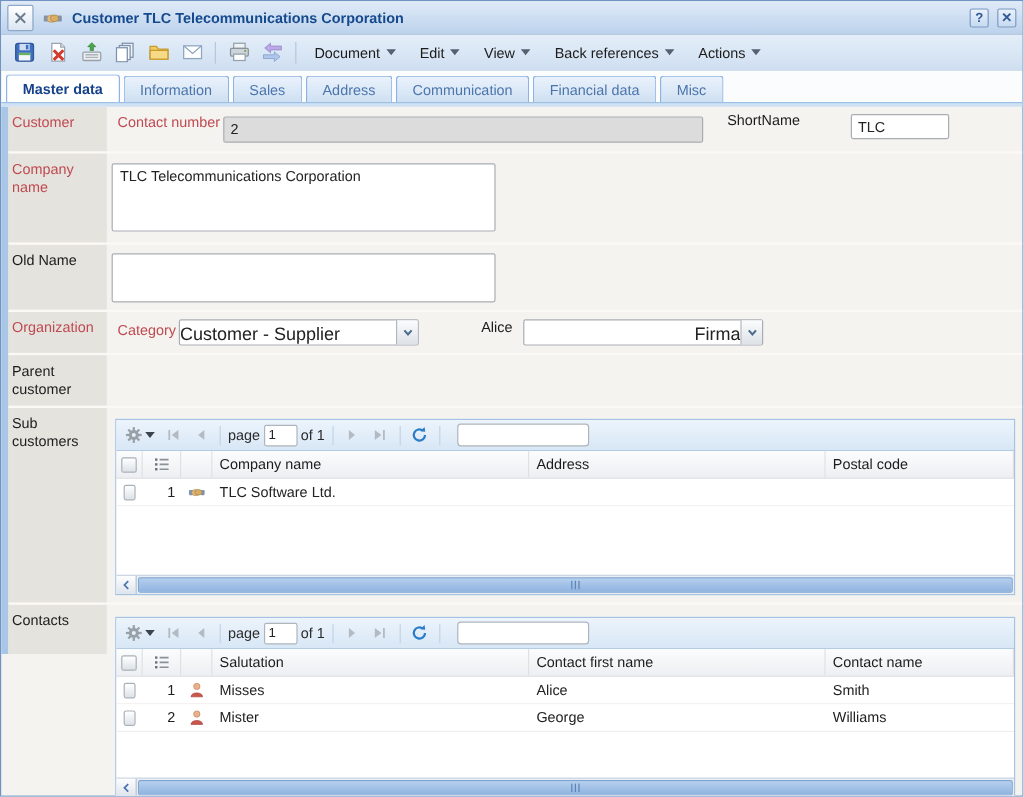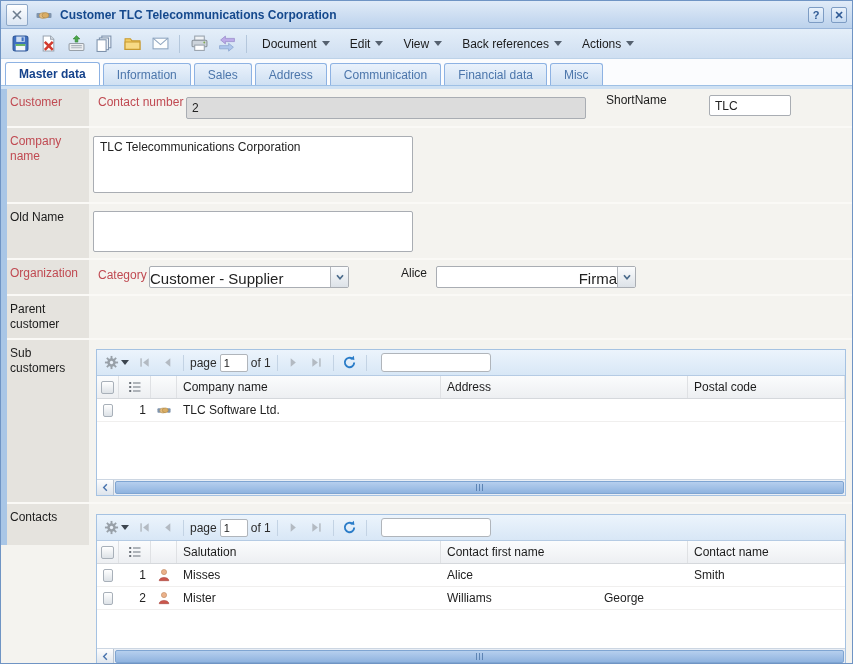--- a/index.html
+++ b/index.html
@@ -546,22 +546,22 @@
                   <div class="checkbox"></div>
                 </div>
               <div class="gr-cell col-num">2</div>
               <div class="gr-cell col-icon">
                 <svg width="14" height="14" viewBox="0 0 16 16">
                   <circle cx="8" cy="4.6" r="3" fill="#eab18a" stroke="#b97e54" stroke-width="0.6"></circle>
                   <path d="M2.5 14.5 c0 -5 11 -5 11 0 z" fill="#cb564c" stroke="#a03c34" stroke-width="0.6"></path>
                 </svg>
               </div>
               <div class="gr-cell col-a">Mister</div>
+              <div class="gr-cell col-b">George</div>
               <div class="gr-cell col-c">Williams</div>
-              <div class="gr-cell col-b">George</div>
             </div>
 
             <div class="grid-fill"></div>
 
             <div class="grid-hscroll">
               <div class="hs-btn">
                 <svg width="9" height="9" viewBox="0 0 10 10">
                   <path d="M6.5 1.5 L3 5 L6.5 8.5" stroke="#4a74ae" stroke-width="1.6" fill="none"></path>
                 </svg>
               </div>

